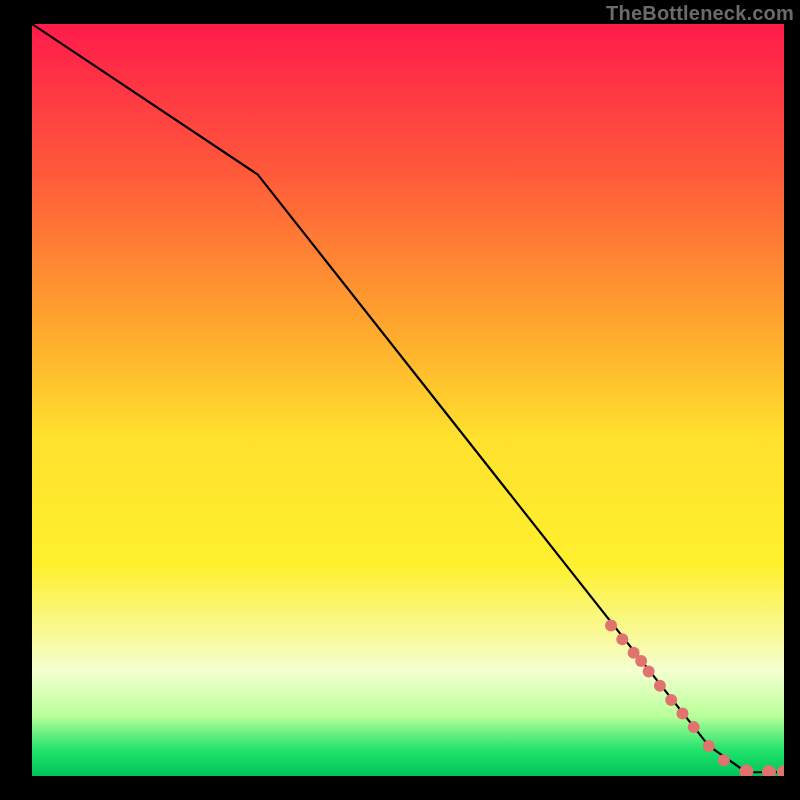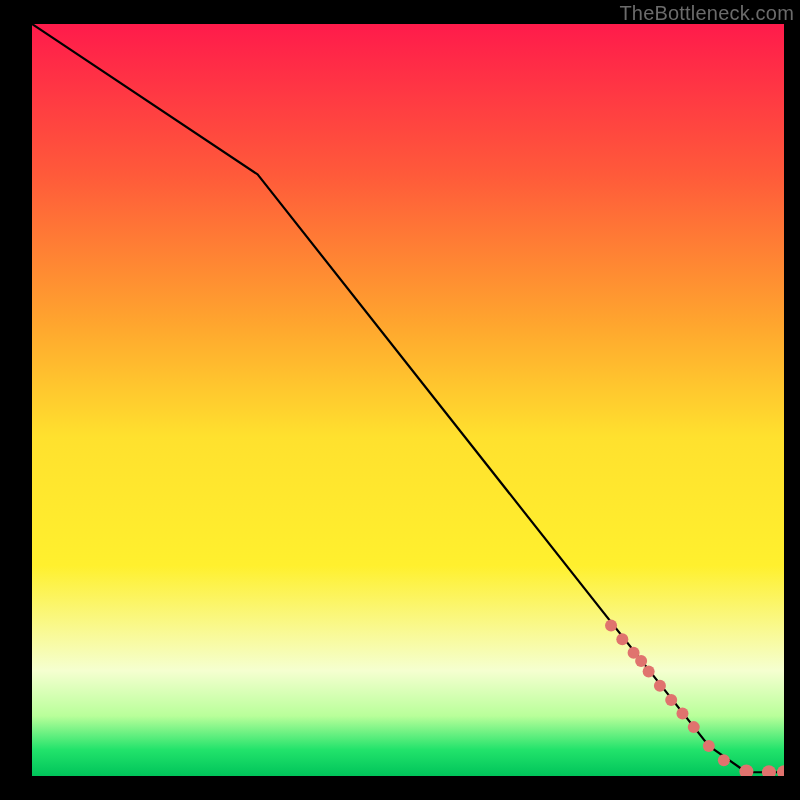--- a/index.html
+++ b/index.html
@@ -16,21 +16,21 @@
     width: 800px;
     height: 800px;
     background: #000;
   }
   .watermark {
     position: absolute;
     top: 2px;
     right: 6px;
     color: #6b6b6b;
     font-size: 20px;
-    font-weight: 400;
+    font-weight: 700;
     letter-spacing: 0.2px;
     z-index: 5;
   }
   .plot {
     position: absolute;
     left: 32px;
     top: 24px;
     width: 752px;
     height: 752px;
   }

